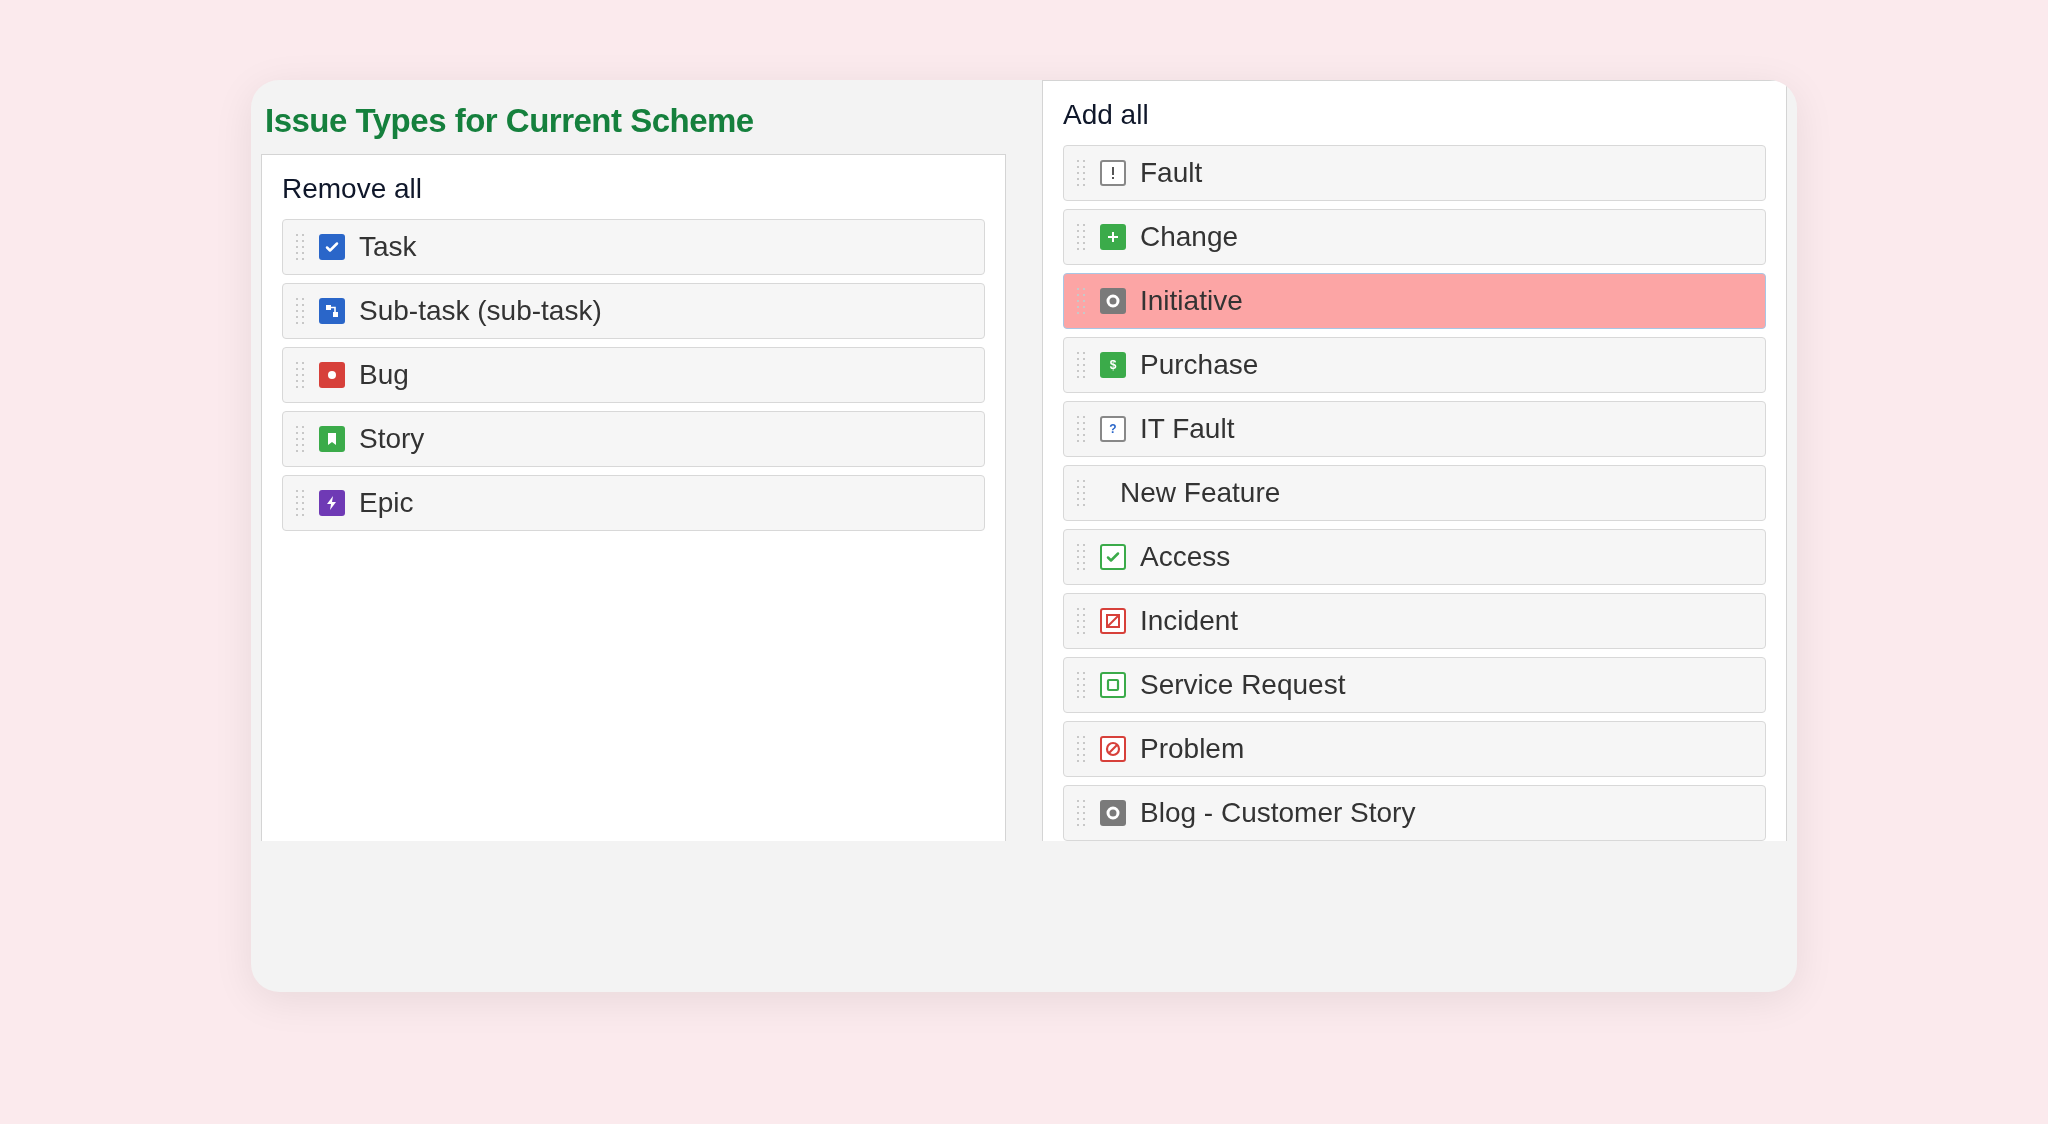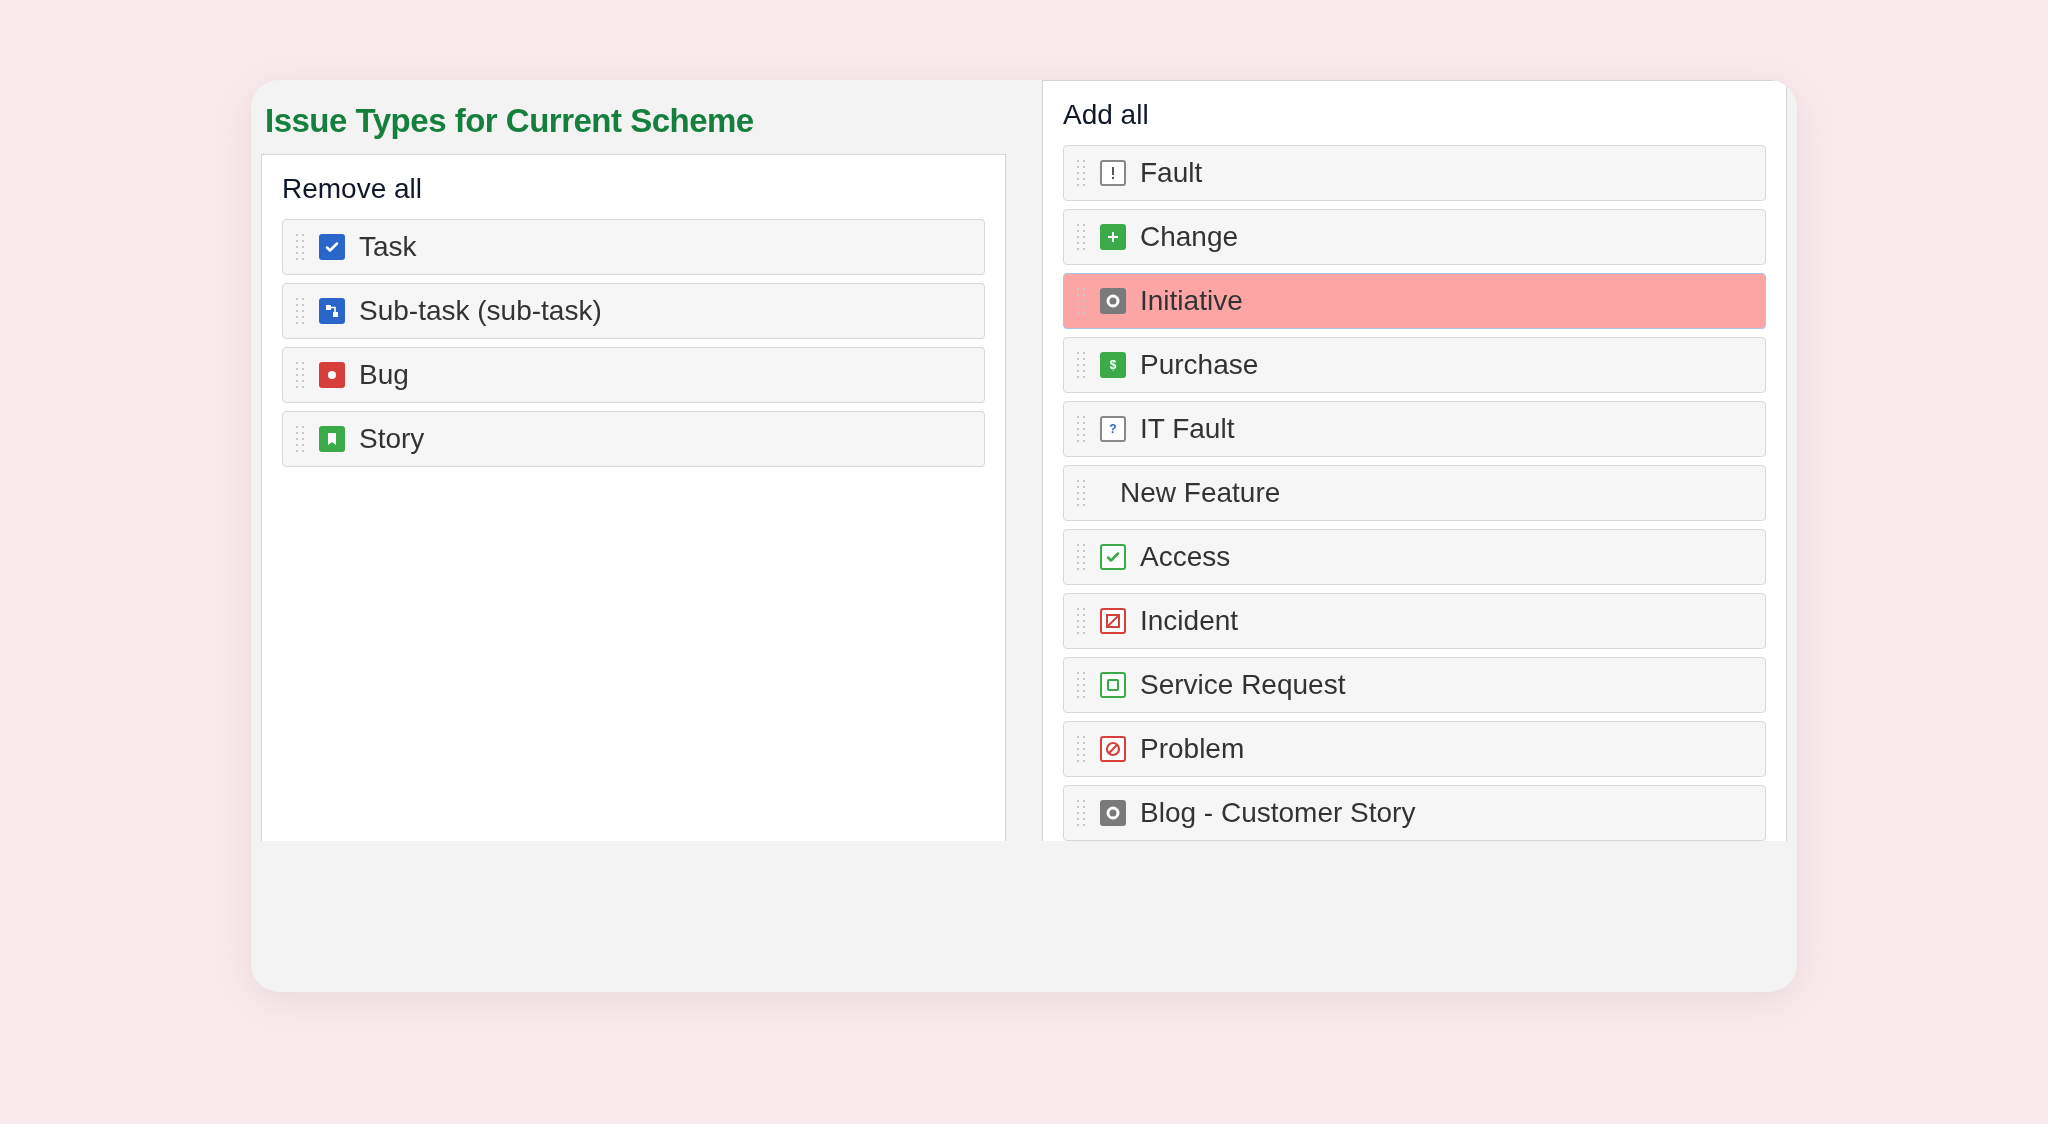--- a/index.html
+++ b/index.html
@@ -174,20 +174,29 @@
             </div>
             <div class="item">
               <span class="grip"></span>
               <span class="type-icon ic-story">
                 <svg viewBox="0 0 16 16">
                   <path d="M4 2h8v12l-4-3-4 3z" fill="currentColor"></path>
                 </svg>
               </span>
               <span class="item-label">Story</span>
             </div>
+            <div class="item">
+              <span class="grip"></span>
+              <span class="type-icon ic-epic">
+                <svg viewBox="0 0 16 16">
+                  <path d="M9 1L3 9h4l-1 6 6-8H8z" fill="currentColor"></path>
+                </svg>
+              </span>
+              <span class="item-label">Epic</span>
+            </div>
           </div>
       </div>
     </div>
 
     <div class="col">
       <div class="panel">
         <span class="panel-action">Add all</span>
         <div class="list" id="list-available">
             <div class="item">
               <span class="grip"></span>

